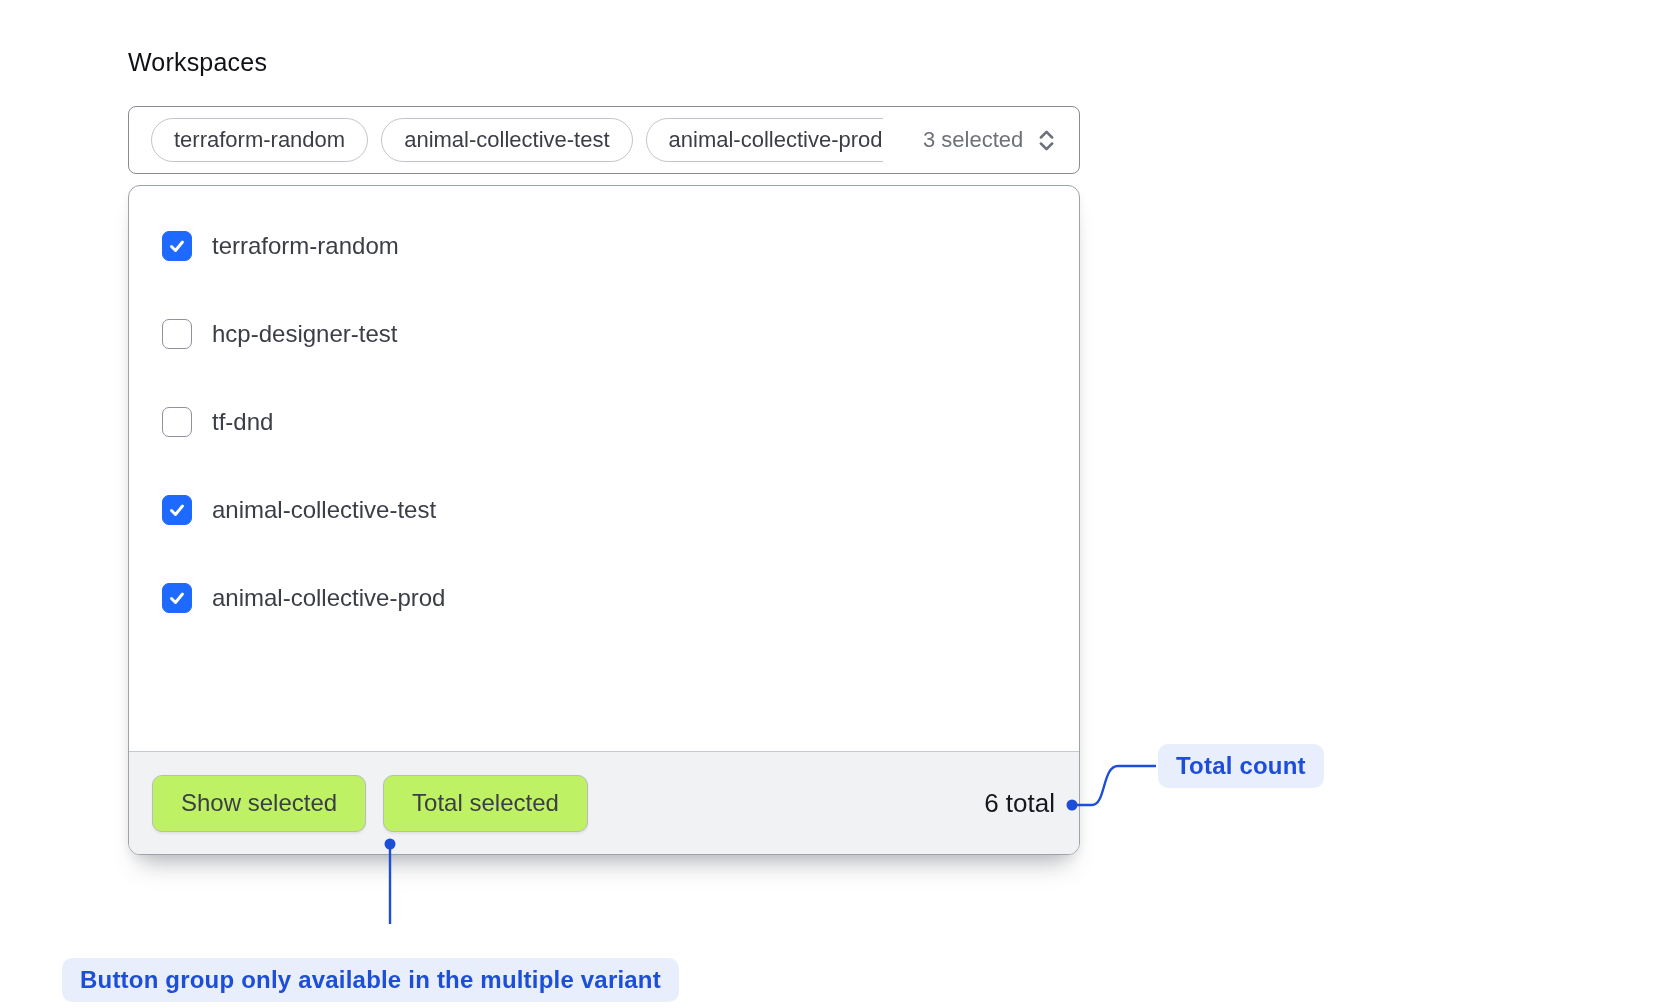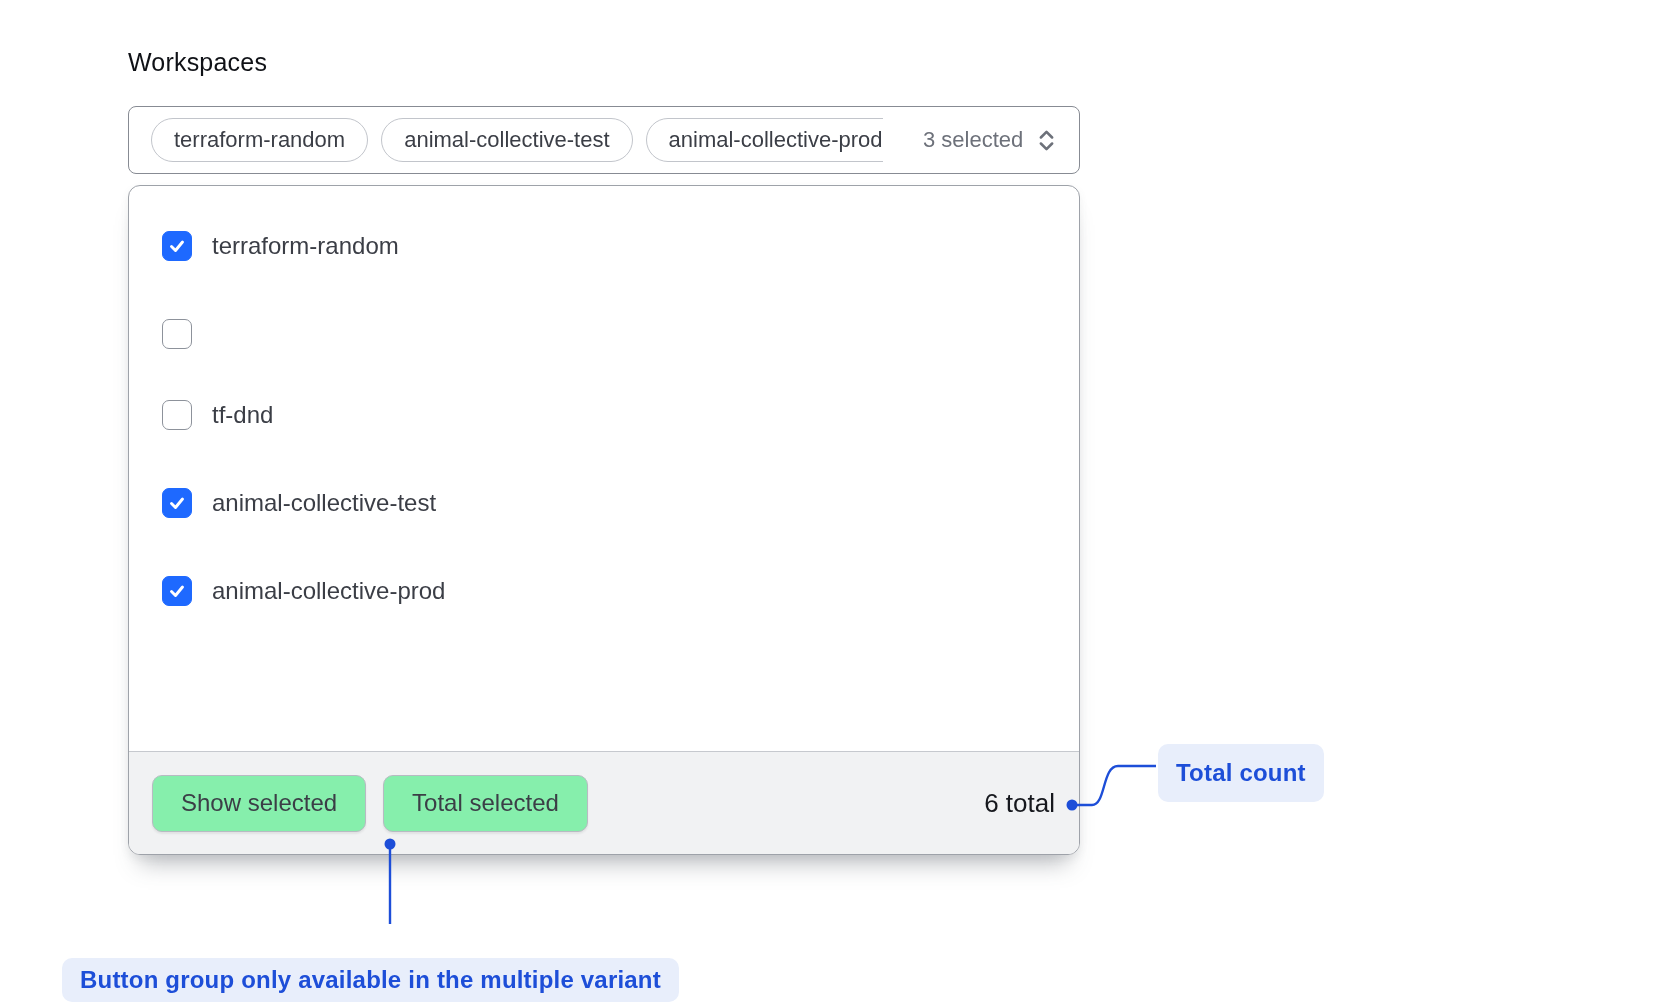--- a/index.html
+++ b/index.html
@@ -72,31 +72,31 @@
     overflow-wrap:break-word;
   }
   
   .panel-footer{
     flex:none;height:103px;background:var(--footer-bg);
     border-top:1.5px solid var(--footer-divider);
     display:flex;align-items:center;padding:0 24px 0 23px;gap:17px;
   }
   .footer-btn{
     height:57px;padding:0 28px;border:1.5px solid var(--btn-border);border-radius:10px;
-    background:#86efac;font-family:inherit;font-size:24px;color:var(--text-item);
+    background:#bef264;font-family:inherit;font-size:24px;color:var(--text-item);
     cursor:pointer;box-shadow:0 2px 2px rgba(40,45,55,.08);
   }
   .total-count{margin-left:auto;font-size:26px;color:var(--text-dark);}
   
   .annotation-pill{
     position:absolute;background:var(--annotation-bg);color:var(--annotation-blue);
     border-radius:10px;font-size:24px;font-weight:600;letter-spacing:.2px;
     padding:0 18px;display:flex;align-items:center;white-space:nowrap;
   }
-  .annotation-total{left:1158px;top:744px;height:58px;}
+  .annotation-total{left:1158px;top:744px;height:44px;}
   .annotation-buttons{left:62px;top:958px;height:44px;}
   .connector-overlay{
     position:absolute;left:0;top:0;width:1672px;height:1008px;pointer-events:none;
   }
 </style>
 </head>
 <body>
 
 <div class="page-label">Workspaces</div>
 
@@ -124,20 +124,21 @@
             <polyline points="4.5,10.5 8.5,14.5 15.5,6"></polyline>
           </svg>
       </span>
       <span class="option-label">terraform-random</span>
     </div>
 
     <div class="option">
       <span class="checkbox" data-checked="false">
         
       </span>
+      <span class="option-label">hcp-designer-test</span>
     </div>
 
     <div class="option">
       <span class="checkbox" data-checked="false">
         
       </span>
       <span class="option-label">tf-dnd</span>
     </div>
 
     <div class="option">

